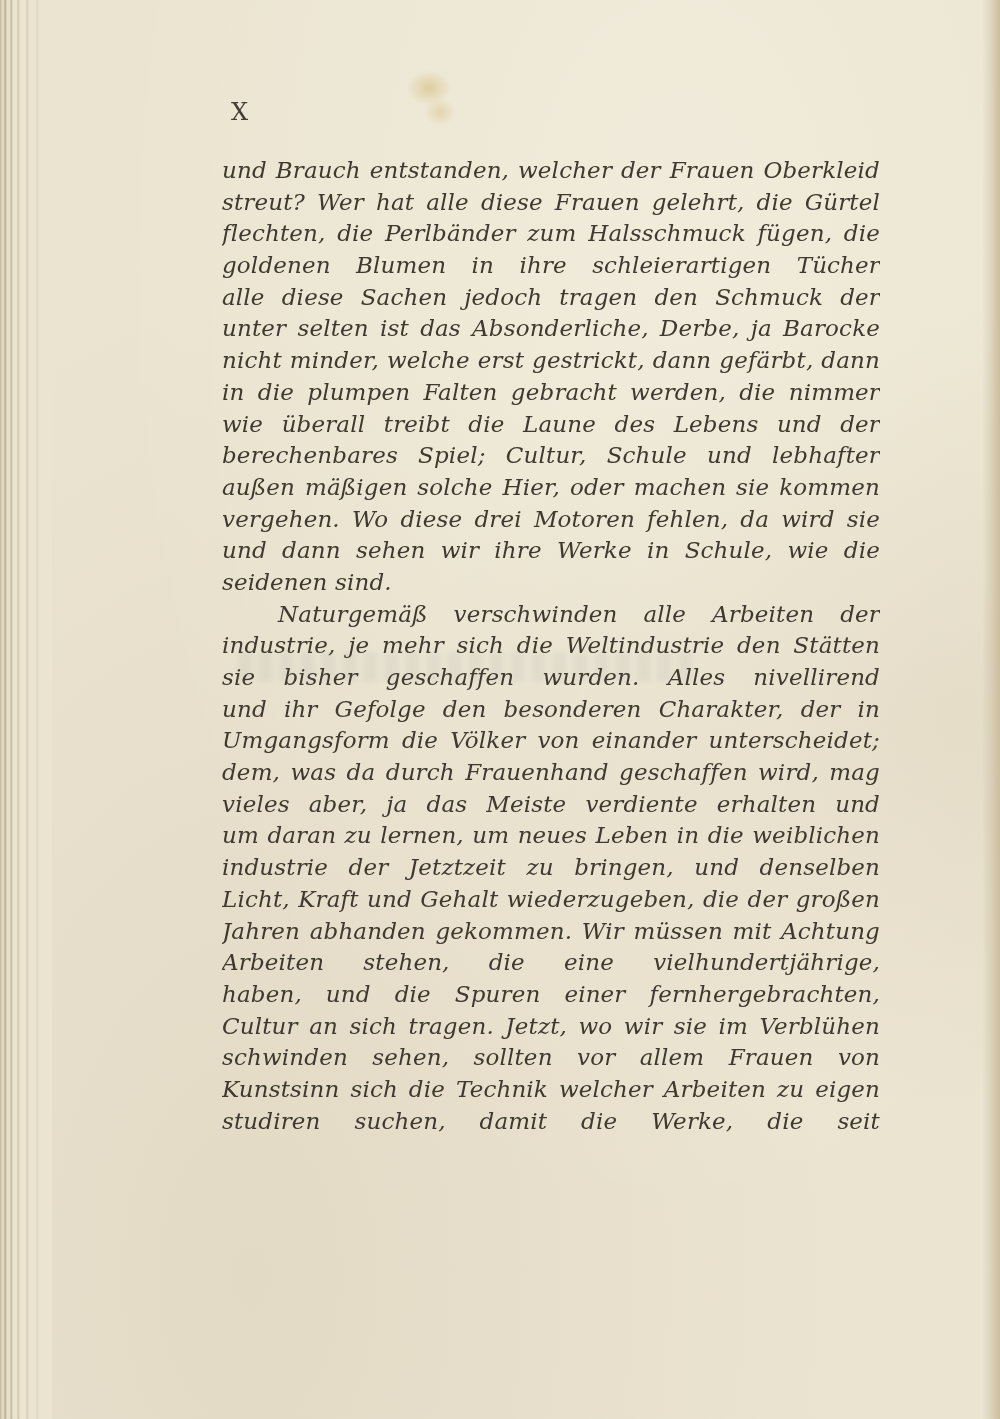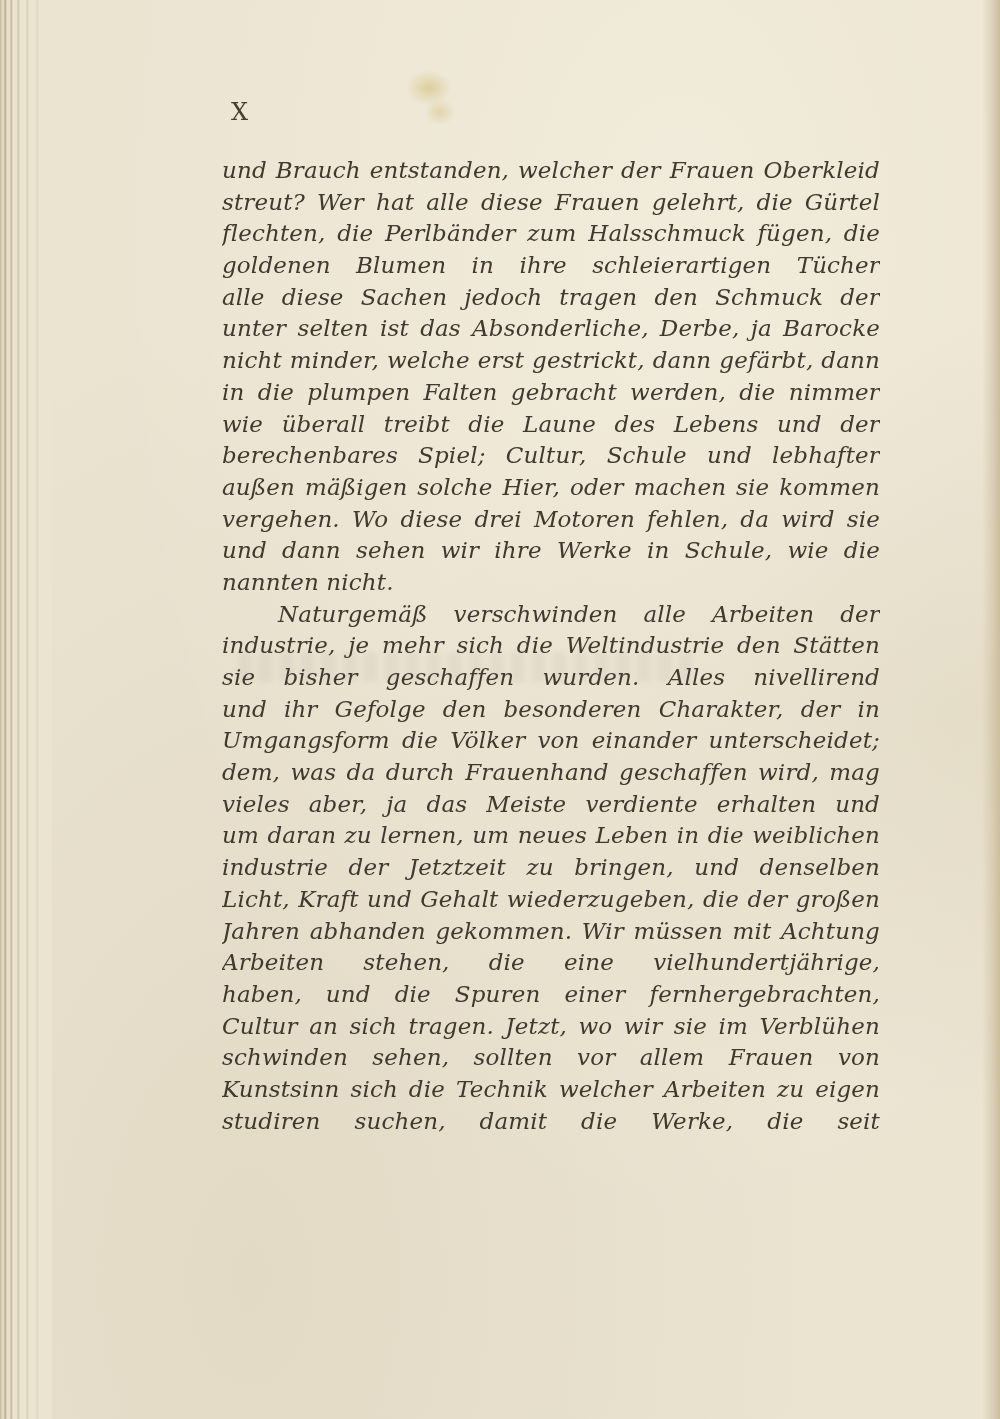--- a/index.html
+++ b/index.html
@@ -121,21 +121,21 @@
       <div class="text-line">goldenen Blumen in ihre schleierartigen Tücher weben? — Nicht</div>
       <div class="text-line">alle diese Sachen jedoch tragen den Schmuck der Schönheit, und</div>
       <div class="text-line">unter selten ist das Absonderliche, Derbe, ja Barocke unter diesen</div>
       <div class="text-line">nicht minder, welche erst gestrickt, dann gefärbt, dann gewalkt und</div>
       <div class="text-line">in die plumpen Falten gebracht werden, die nimmer vergehen.  Hier</div>
       <div class="text-line">wie überall treibt die Laune des Lebens und der Erfindung ihr un=</div>
       <div class="text-line">berechenbares Spiel; Cultur, Schule und lebhafter Verkehr nach</div>
       <div class="text-line">außen mäßigen solche Hier, oder machen sie kommen und schnell</div>
       <div class="text-line">vergehen. Wo diese drei Motoren fehlen, da wird sie leicht seßhaft,</div>
       <div class="text-line">und dann sehen wir ihre Werke in Schule, wie die obenge=</div>
-      <div class="text-line no-justify">nannten nicht.</div>
+      <div class="text-line no-justify">seidenen sind.</div>
       <div class="text-line indent">Naturgemäß verschwinden alle Arbeiten der weiblichen Haus=</div>
       <div class="text-line">industrie, je mehr sich die Weltindustrie den Stätten nähert, an denen</div>
       <div class="text-line">sie bisher geschaffen wurden.  Alles nivellirend verwischt die Mode</div>
       <div class="text-line">und ihr Gefolge den besonderen Charakter, der in Sitte, Tracht und</div>
       <div class="text-line">Umgangsform die Völker von einander unterscheidet; manches von</div>
       <div class="text-line">dem, was da durch Frauenhand geschaffen wird, mag untergehen,</div>
       <div class="text-line">vieles aber, ja das Meiste verdiente erhalten und benützt zu werden,</div>
       <div class="text-line">um daran zu lernen, um neues Leben in die weiblichen Industrie=</div>
       <div class="text-line">industrie der Jetztzeit zu bringen, und denselben Originalität, Farbe,</div>
       <div class="text-line">Licht, Kraft und Gehalt wiederzugeben, die der großen Masse seit</div>

